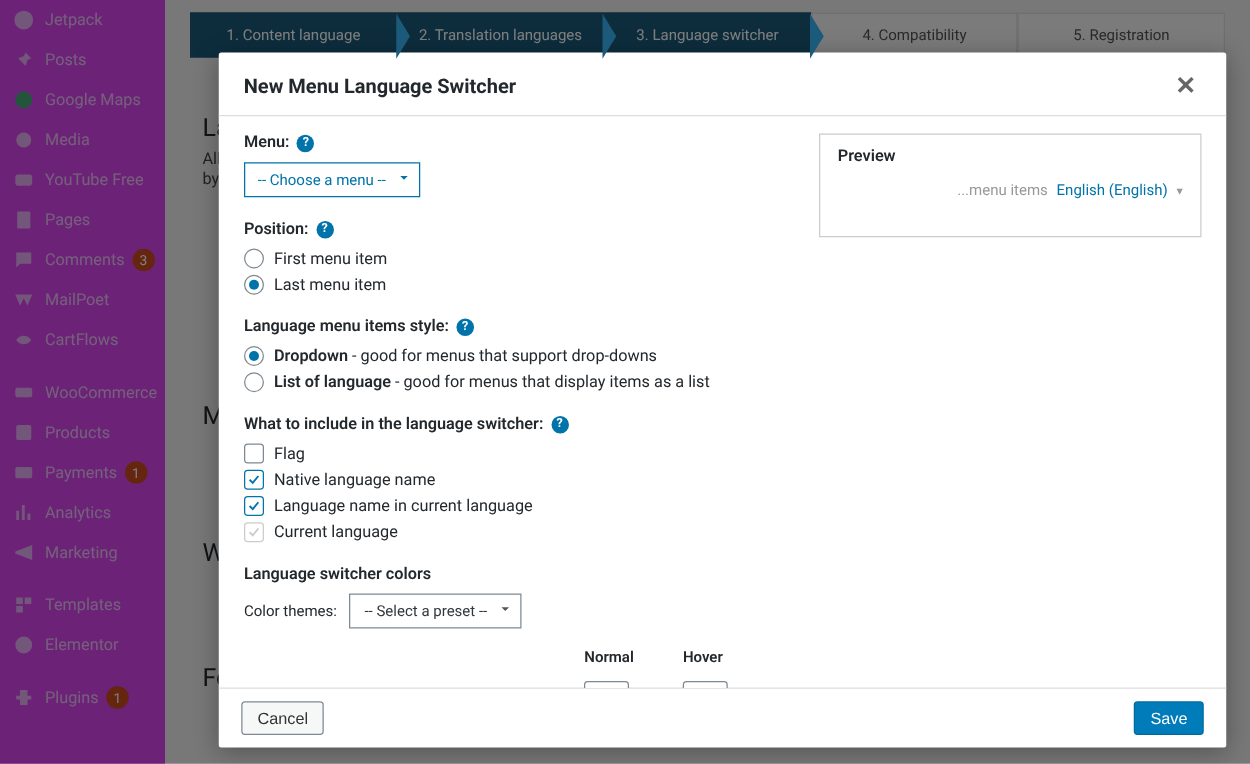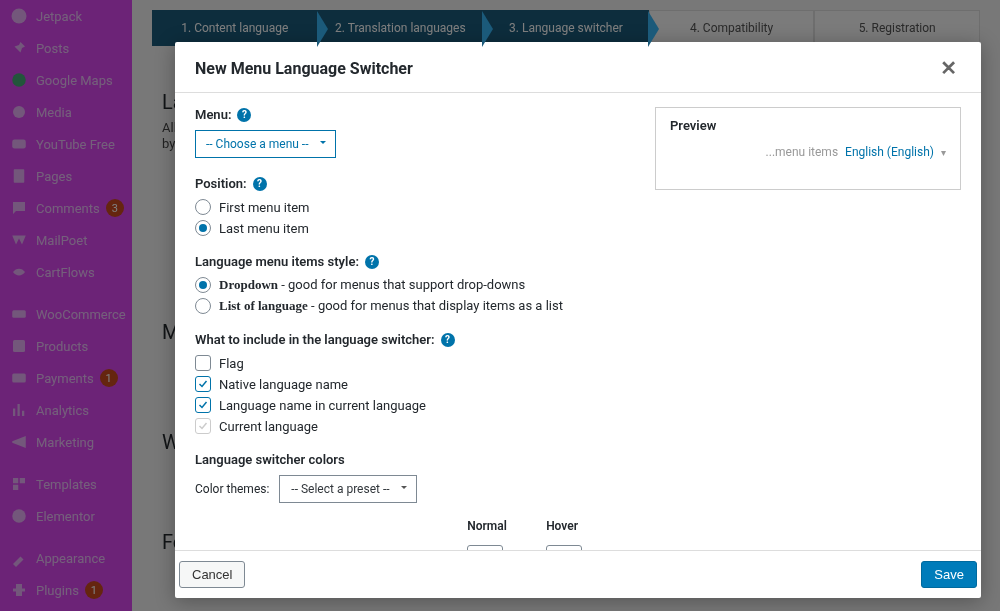--- a/index.html
+++ b/index.html
@@ -38,41 +38,41 @@
 .select-box:not(.plain) .chev svg { fill:#0073aa; }
 
 .radio-row, .check-row { display:flex; align-items:center; margin:5px 0; font-size:13px; }
 .radio { width:16px; height:16px; border:1px solid #7e8993; border-radius:50%; margin-right:8px; display:inline-flex; align-items:center; justify-content:center; flex-shrink:0; background:#fff; }
 .radio.checked::after { content:""; width:8px; height:8px; background:#0073aa; border-radius:50%; }
 .checkbox { width:16px; height:16px; border:1px solid #7e8993; border-radius:3px; margin-right:8px; display:inline-flex; align-items:center; justify-content:center; flex-shrink:0; background:#fff; }
 .checkbox.checked { background:#fff; border-color:#0073aa; }
 .checkbox.checked svg { width:12px; height:12px; stroke:#0073aa; stroke-width:3; fill:none; }
 .checkbox.disabled { border-color:#ccc; }
 .checkbox.disabled svg { stroke:#ccc; }
-.option-text b { font-weight:600;font-family:Liberation Serif, serif; }
+.option-text b { font-weight:600; }
 
 .section-gap { margin-top:18px; }
 
 .preview-box { position:absolute; right:20px; top:14px; width:306px; border:1px solid #ccc; padding:10px 14px 30px; }
 .preview-title { font-weight:600; font-size:13px; margin-bottom:12px; }
 .preview-line { text-align:right; font-size:12px; color:#999; }
 .preview-link { color:#0073aa; margin-left:4px; }
 .caret { margin-left:4px; font-size:10px; }
 
 .color-table { margin-top:16px; }
 .color-head { display:flex; font-size:12px; font-weight:600; }
 .color-head .col-l { width:290px; }
 .color-head .col { width:84px; }
 .color-row { display:flex; align-items:center; margin-top:12px; font-size:12px; }
 .color-row .col-l { width:290px; }
 .color-row .col { width:84px; }
 .swatch { width:36px; height:26px; border:1px solid #7e8993; border-radius:3px; display:inline-flex; align-items:center; justify-content:center; cursor:pointer; background:#fff; }
 .swatch svg { width:14px; height:14px; stroke:#333; fill:none; stroke-width:1.5; }
 
-.modal-footer { border-top:1px solid #ddd; padding:10px 4px; display:flex; justify-content:space-between; align-items:flex-start; }
+.modal-footer { border-top:1px solid #ddd; padding:10px 18px; display:flex; justify-content:space-between; align-items:flex-start; }
 .btn { padding:5px 12px; border-radius:3px; font-size:13px; cursor:pointer; border:1px solid #7e8993; background:#f6f7f7; color:#333; }
 .btn.primary { background:#007cba; border-color:#006a9e; color:#fff; }
 </style>
 </head>
 <body>
 
 <div class="sidebar">
   <div class="side-item">
       <svg viewBox="0 0 24 24">
         <circle cx="12" cy="12" r="10"></circle>
@@ -169,26 +169,20 @@
       </svg>
       <span>Templates</span>
     </div>
   <div class="side-item">
       <svg viewBox="0 0 24 24">
         <circle cx="12" cy="12" r="9"></circle>
       </svg>
       <span>Elementor</span>
     </div>
   <div style="height:10px"></div>
-  <div class="side-item">
-      <svg viewBox="0 0 24 24">
-        <path d="M4 20l10-10 4 4-10 10z"></path>
-      </svg>
-      <span>Appearance</span>
-    </div>
   <div class="side-item">
       <svg viewBox="0 0 24 24">
         <path d="M8 4v6H4v4h4v6h8v-6h4v-4h-4V4z"></path>
       </svg>
       <span>Plugins</span>
       <span class="badge">1</span>
     </div>
   <div class="side-item"></div>
 
 </div>

